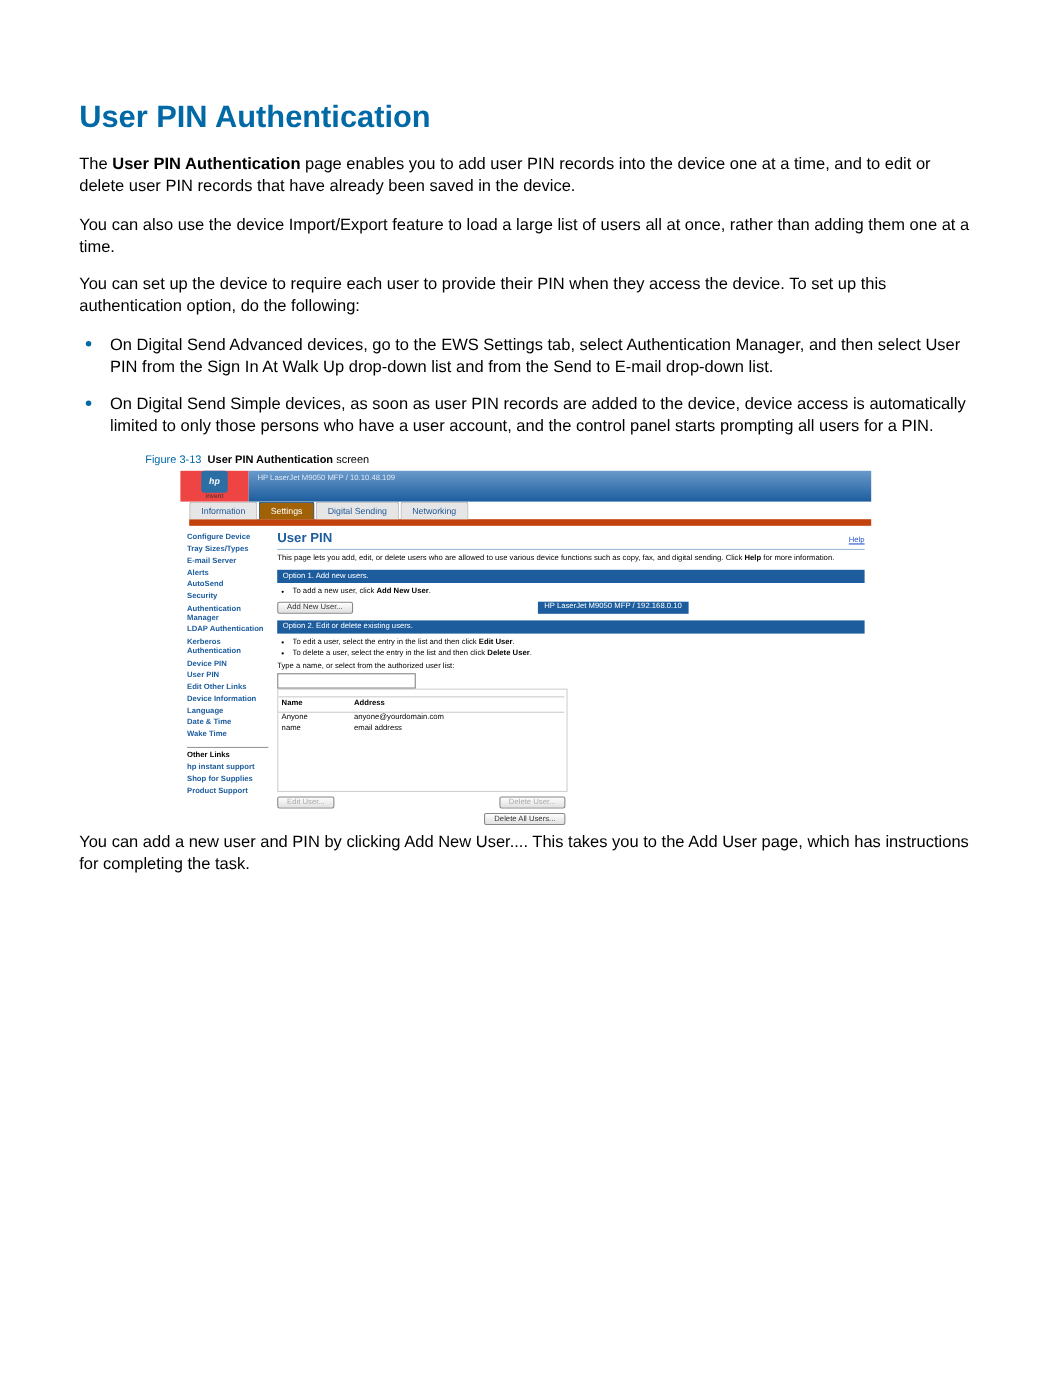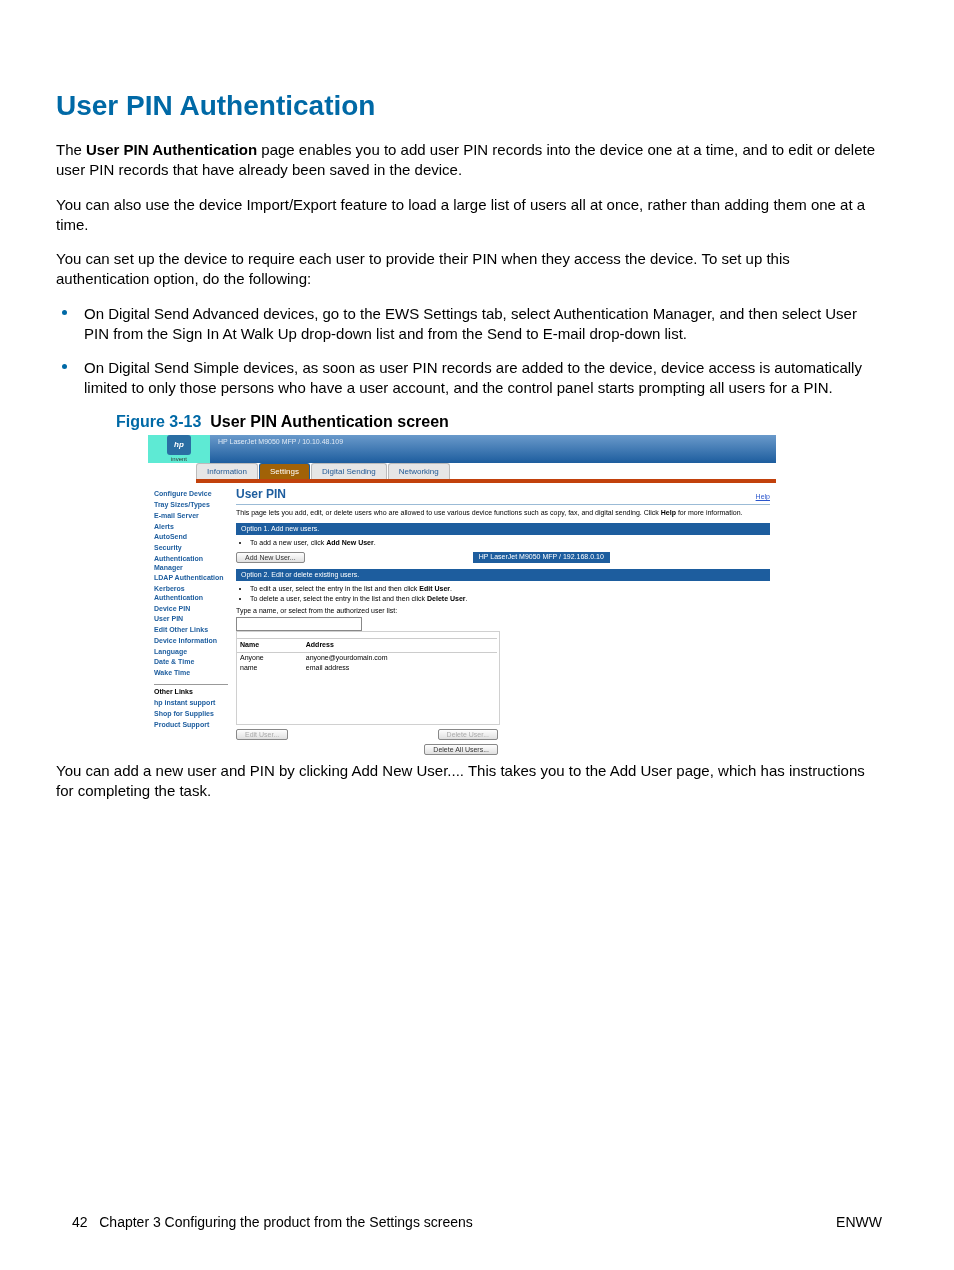--- a/index.html
+++ b/index.html
@@ -4,21 +4,21 @@
 <style>
   body {
     margin: 0;
     padding: 0;
     font-family: Arial, Helvetica, sans-serif;
     background: #fff;
     color: #000;
     width: 954px;
   }
   .page {
-    padding: 90px 72px 60px 56px;
+    padding: 90px 72px 60px 72px;
     box-sizing: border-box;
     min-height: 1270px;
     position: relative;
   }
   h1.main-heading {
     color: #0069a6;
     font-size: 28px;
     font-weight: bold;
     margin: 0 0 18px 0;
   }
@@ -50,22 +50,22 @@
     position: absolute;
     left: 6px;
     top: 6px;
     width: 5px;
     height: 5px;
     background: #0069a6;
     border-radius: 50%;
   }
   .fig-caption {
     color: #0069a6;
-    font-weight: bold;
-    font-size: 16px;
+    font-weight: normal;
+    font-size: 10px;
     margin: 8px 0 4px 60px;
   }
   .fig-caption .fig-title {
     color: #000;
   }
   
   .ews {
     margin-left: 92px;
     width: 628px;
     border: 0;
@@ -74,21 +74,21 @@
     font-family: Arial, Helvetica, sans-serif;
     color: #000;
     background: #fff;
   }
   .ews-top {
     display: flex;
     align-items: stretch;
   }
   .ews-logo {
     width: 62px;
-    background: #5eead4;
+    background: #ef4444;
     display: flex;
     align-items: center;
     justify-content: center;
     border: 0;
   }
   .ews-logo-inner {
     width: 24px;
     height: 20px;
     background: #2a6ea3;
     border-radius: 3px;
@@ -115,23 +115,22 @@
   .ews-banner-small {
     font-size: 7px;
     color: #dfe9f5;
   }
   .ews-banner-title {
     font-size: 12px;
     font-weight: normal;
   }
   .ews-tabs {
     display: flex;
-    border-bottom: 4px solid #c2410c;
+    border-bottom: 6px solid #c2410c;
     background: #fff;
-    margin-left: 40px;
   }
   .ews-tab {
     font-size: 8px;
     padding: 3px 10px;
     background: #e6e6e6;
     border: 1px solid #bbb;
     border-bottom: none;
     border-top-left-radius: 3px;
     border-top-right-radius: 3px;
     margin-right: 1px;
@@ -440,19 +439,13 @@
           </div>
         </div>
       </div>
     </div>
   </div>
 
   <div class="body-block">
     <p>You can add a new user and PIN by clicking Add New User.... This takes you to the Add User page, which has instructions for completing the task.</p>
   </div>
 
-  <div class="footer">
-    <div>
-      <span>42</span>&nbsp;&nbsp;&nbsp;<span>Chapter 3   Configuring the product from the Settings screens</span>
-    </div>
-    <div>ENWW</div>
-  </div>
 </div>
 
 </body></html>

